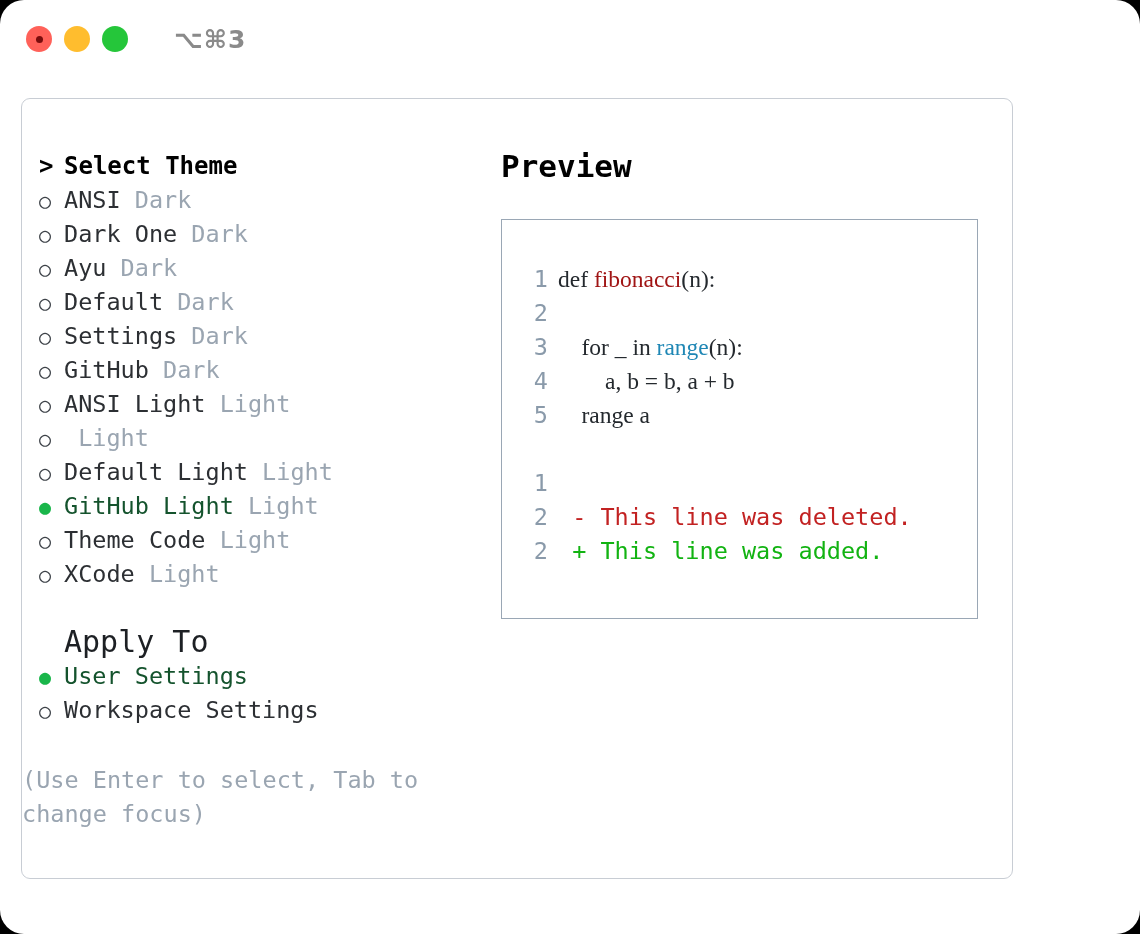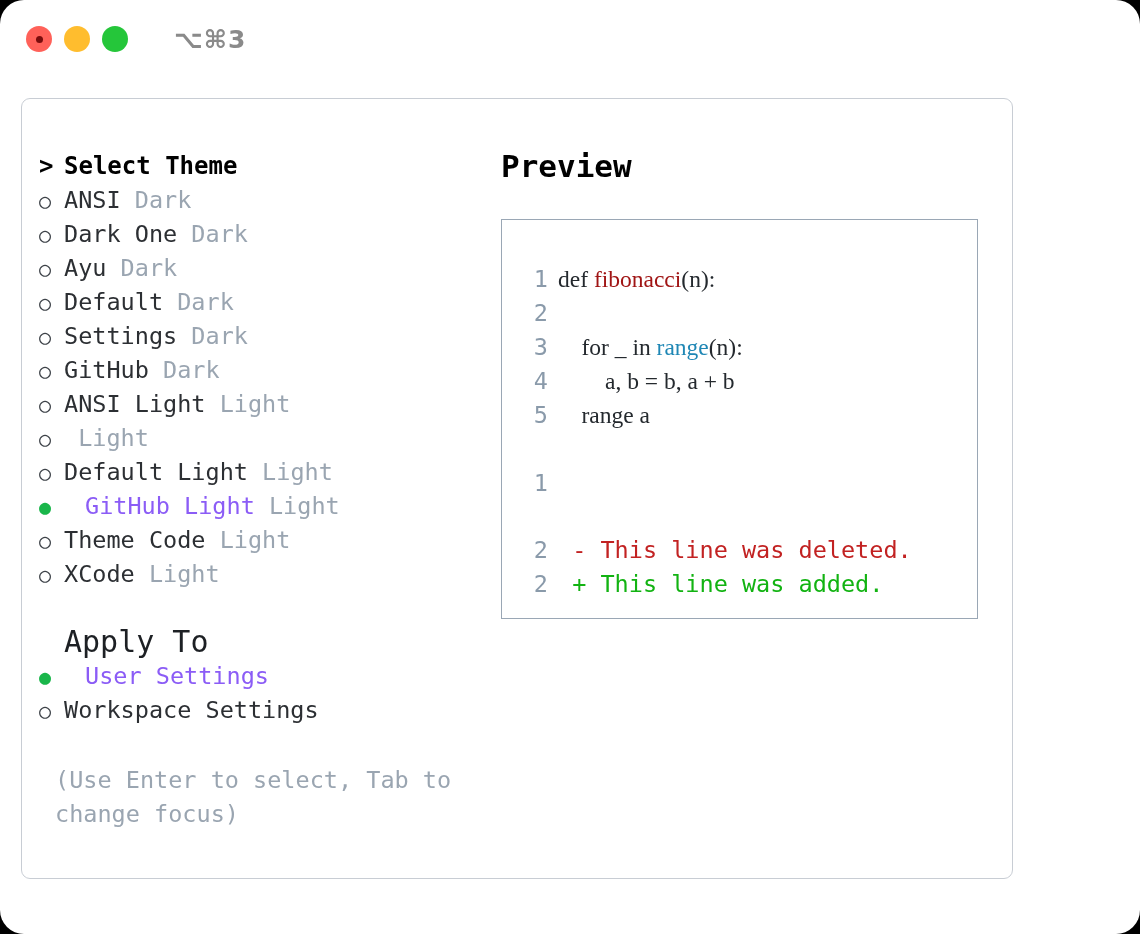--- a/index.html
+++ b/index.html
@@ -123,36 +123,36 @@
     width: 25px;
     flex: none;
     font-size: 20px;
     color: #3d4248;
     line-height: 34px;
   }
   .bullet.selected { color: #19b64a; }
   .bullet.blank { color: transparent; }
 
   .label { color: #2c2f33; }
-  .label.selected { color: #8b5cf6; margin-left: 21px; }
+  .label.selected { color: #14532d; }
 
   .tag {
     color: #9aa5b1;
   }
 
   .spacer-sm { height: 34px; }
 
   .section-title {
     color: #1d2024;
     font-size: 30px;
   }
 
   .hint {
     position: absolute;
-    left: 33px;
+    left: 0;
     top: 664px;
     width: 420px;
     font-size: 23.5px;
     line-height: 34px;
     color: #9aa5b1;
   }
 
   
   .right-col {
     position: absolute;
@@ -193,21 +193,21 @@
   }
   .code-text { color: #24292e; font-family: Liberation Serif, serif; }
 
   .tok-fn  { color: #a01515; font-weight: normal; }
   .tok-num { color: #0d7a76; }
   .tok-call{ color: #1f87b5; }
   .tok-plain { color: #24292e; }
 
   .diff-gap { height: 34px; }
   .diff-ctx { color: #7d8590; }
-  .diff-del { color: #c22222; margin-top: 33px; }
+  .diff-del { color: #c22222; }
   .diff-add { color: #12b312; }
 </style>
 </head>
 <body>
 
 <div class="window">
 
   <div class="titlebar">
     <div class="lights">
       <span class="light red"></span>

